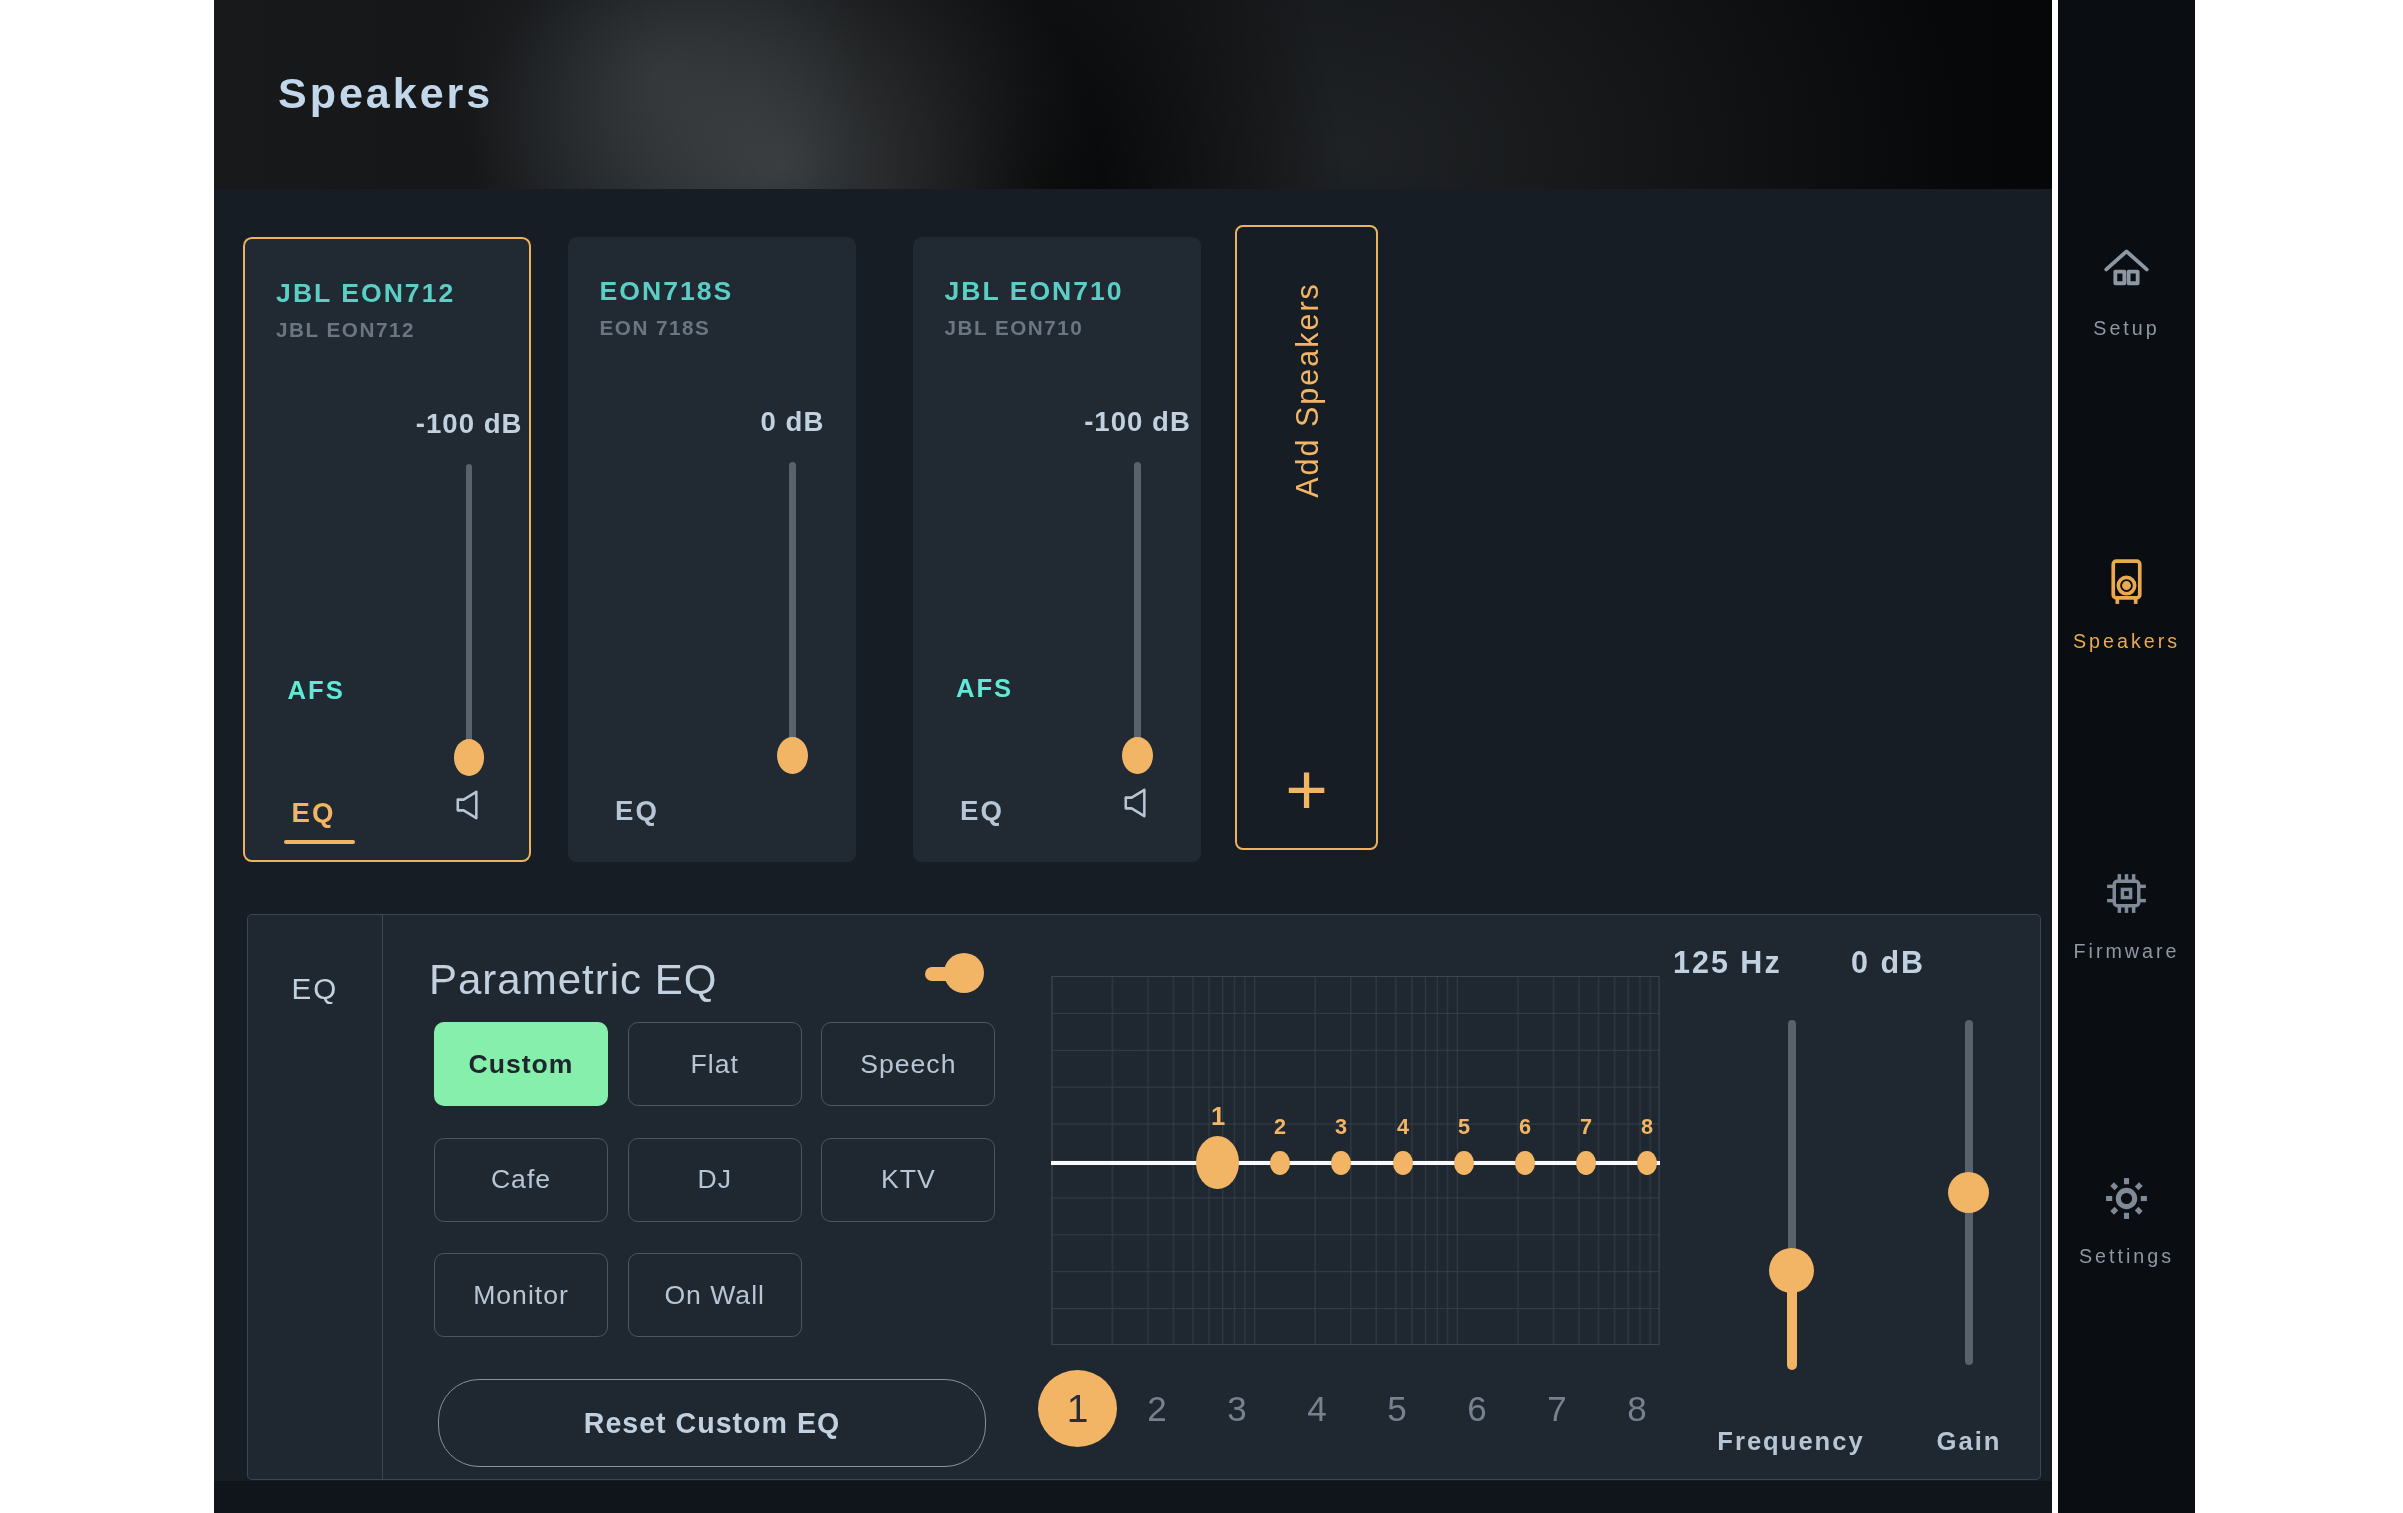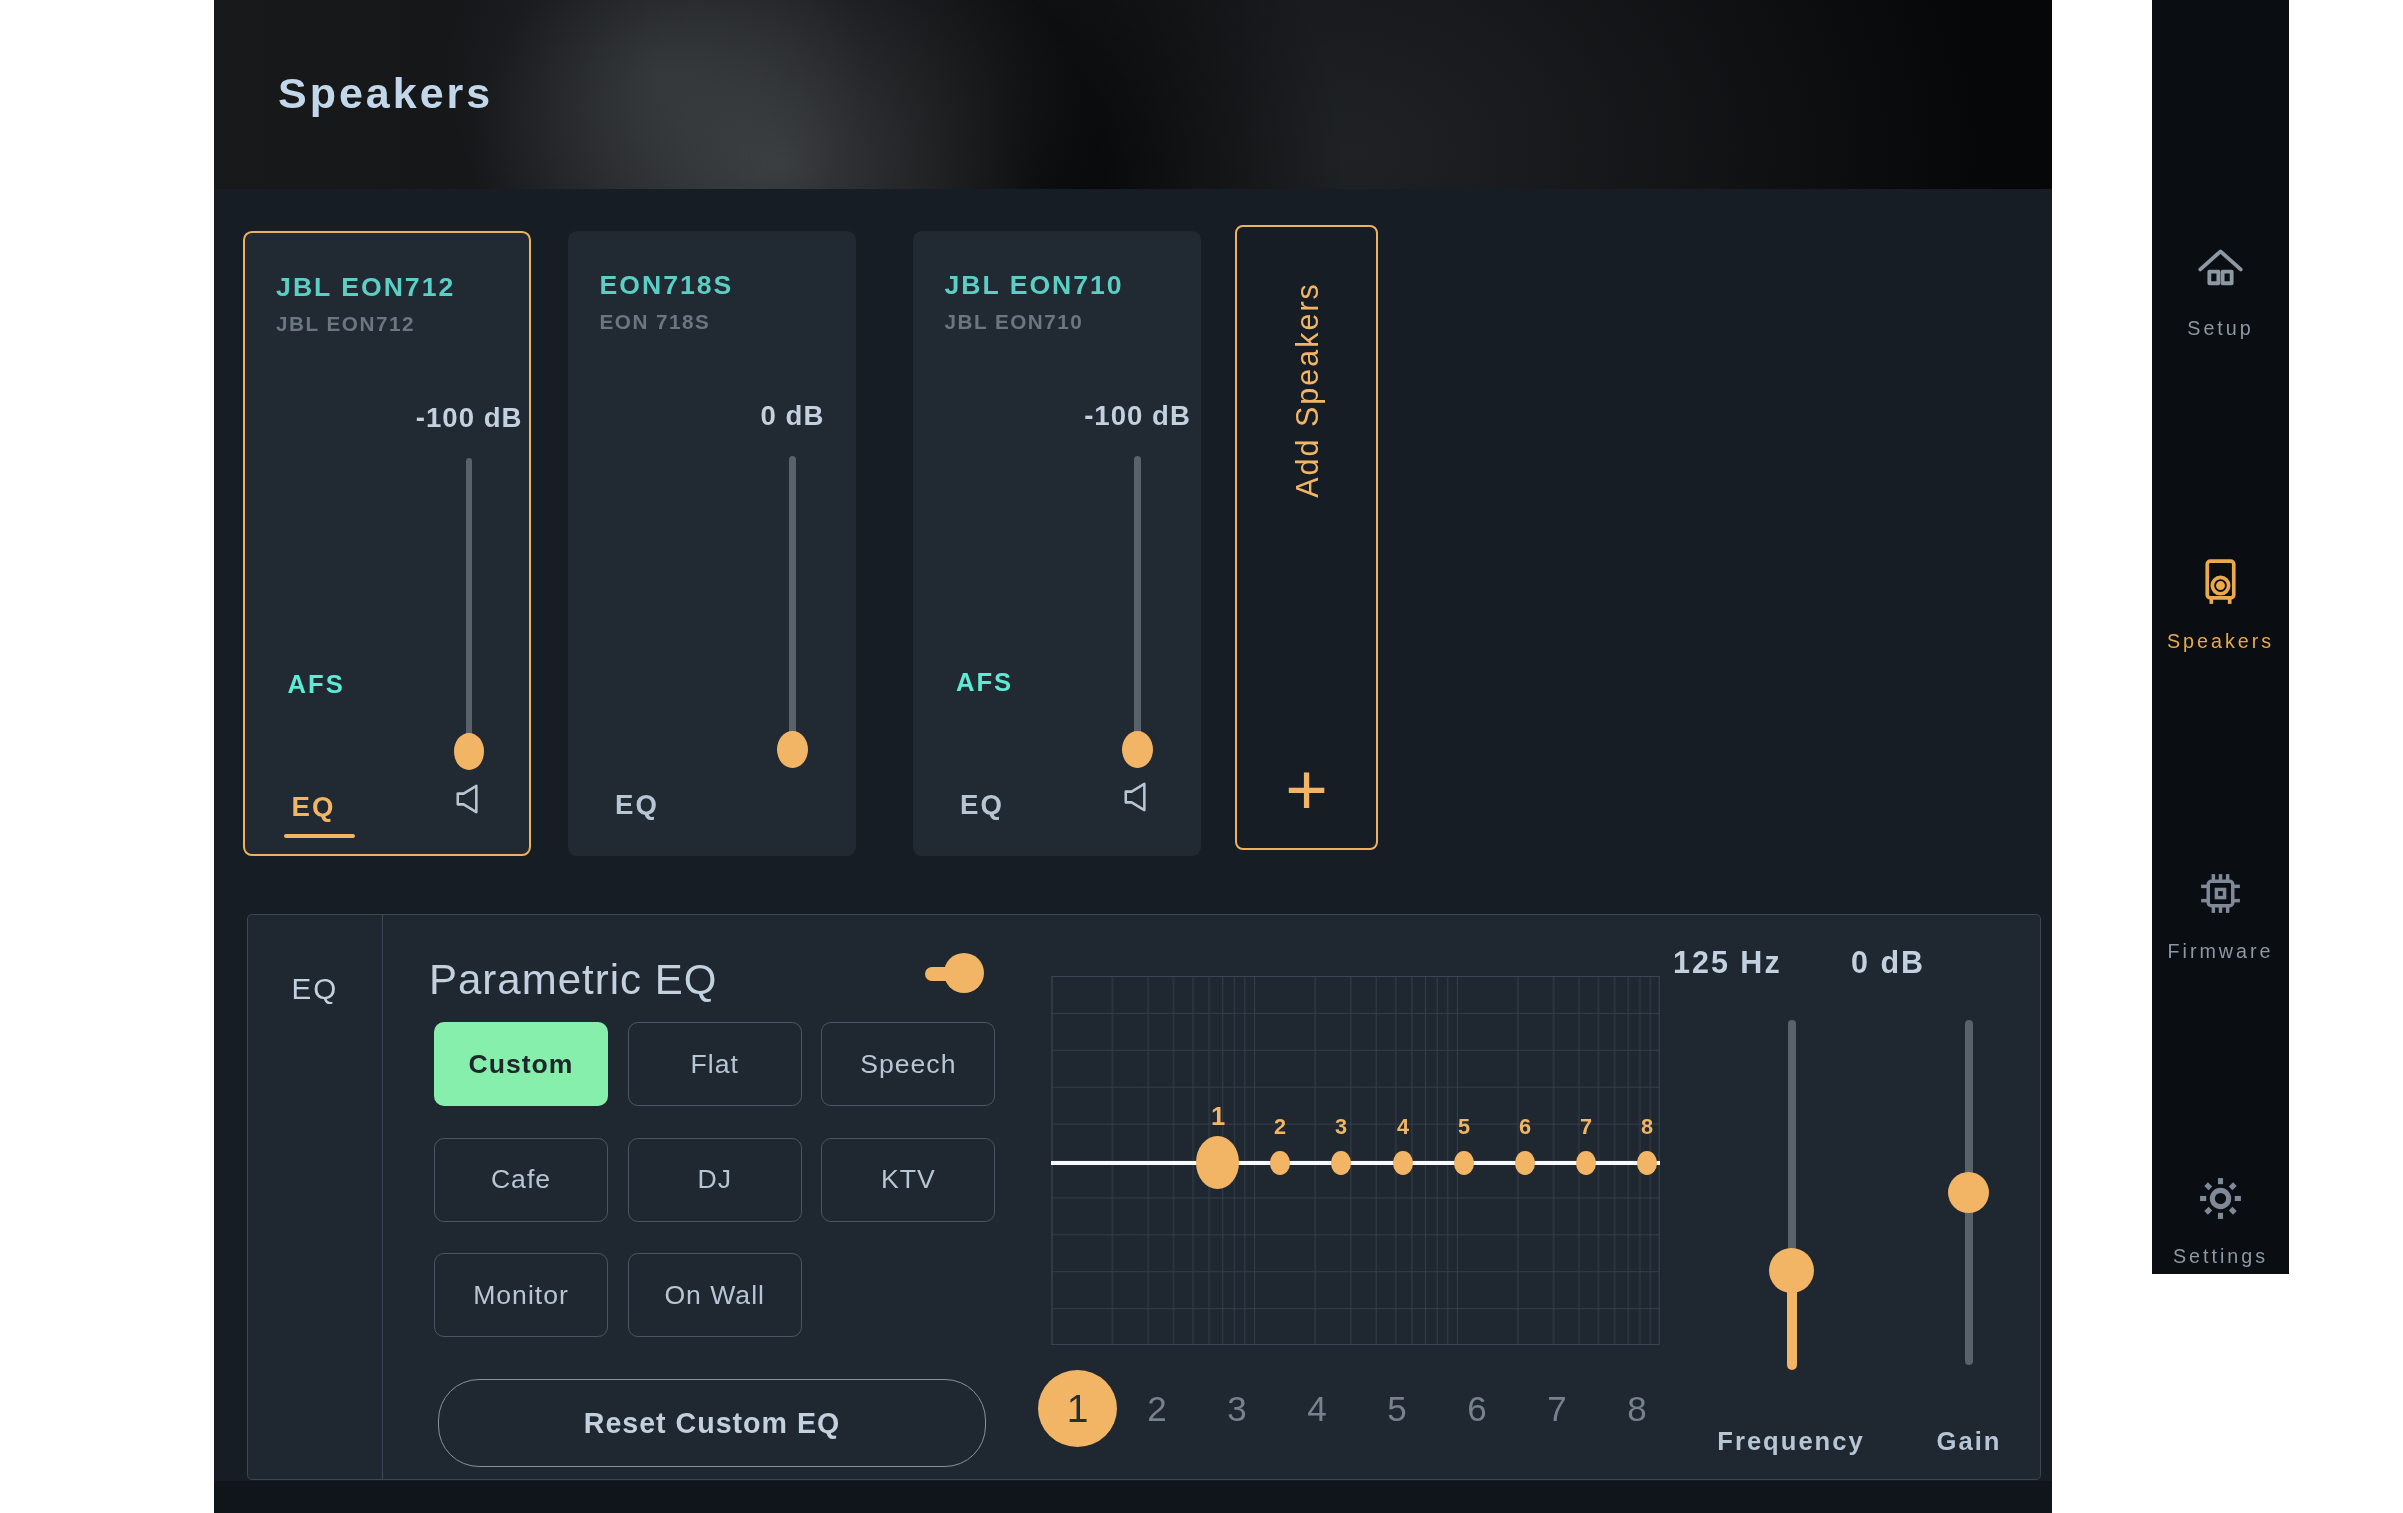--- a/index.html
+++ b/index.html
@@ -22,21 +22,21 @@
       radial-gradient(ellipse 887px 640px at 62% 80%, rgba(70,74,77,.35), transparent 70%),
       linear-gradient(90deg,#17191b 0%,#121416 30%,#0b0d0f 58%,#060708 100%);
   }
   .header-title{
     position:absolute;left:64px;top:69px;
     font-size:43px;font-weight:700;letter-spacing:3px;color:#c3d7ea;
   }
 
   
   .card{
-    position:absolute;top:231px;width:288px;height:625px;
+    position:absolute;top:237px;width:288px;height:625px;
     background:#212933;border-radius:8.9px;box-sizing:border-box;
   }
   .card.active{border:2.5px solid #eeb25e;}
   .card-title{position:absolute;left:31.5px;top:39px;font-size:26.6px;font-weight:700;letter-spacing:2px;color:#5bcfc5;white-space:nowrap;}
   .card-model{position:absolute;left:31.5px;top:79px;font-size:20.7px;font-weight:600;letter-spacing:1.5px;color:#6a7682;white-space:nowrap;}
   .card-level{position:absolute;left:126px;top:169px;width:197px;text-align:center;font-size:27.6px;font-weight:700;letter-spacing:1px;color:#c2d1df;}
   .v-track{position:absolute;left:221px;top:225px;width:6.9px;height:305px;background:#59616b;border-radius:3.9px;}
   .v-knob{position:absolute;left:209px;top:500px;width:30.5px;height:37px;background:#f2b565;border-radius:50%;}
   .afs-label{position:absolute;left:43px;top:437px;font-size:25.6px;font-weight:700;letter-spacing:2px;color:#5eead4;}
   .eq-label{position:absolute;left:47px;top:558px;font-size:27.6px;font-weight:700;letter-spacing:2px;color:#b7c6d5;}
@@ -106,21 +106,21 @@
   .dot-label.big{font-size:25.6px;}
 
   
   .col-value{position:absolute;top:29.6px;width:236px;text-align:left;font-size:30.5px;font-weight:600;letter-spacing:2px;color:#c2d1df;}
   .col-label{position:absolute;top:512px;width:236px;text-align:center;font-size:25.6px;font-weight:700;letter-spacing:2px;color:#b7c6d5;}
   .s-track{position:absolute;top:105px;width:7.9px;height:345px;background:#59616b;border-radius:3.9px;}
   .s-fill{position:absolute;width:9.9px;background:#f2b565;border-radius:4.9px;}
   .s-knob{position:absolute;background:#f2b565;border-radius:50%;}
 
   
-  .sidebar{position:absolute;left:1938px;top:0;width:137px;height:1274px;background:#0a0d11;overflow:hidden;}
+  .sidebar{position:absolute;left:1844px;top:0;width:137px;height:1513px;background:#0a0d11;overflow:hidden;}
   .side-item{position:absolute;left:0;width:137px;text-align:center;}
   .side-item svg{display:inline-block;}
   .side-label{margin-top:17.7px;font-size:19.7px;letter-spacing:3px;color:#8d98a5;white-space:nowrap;}
   .side-item.active .side-label{color:#e8a94f;}
 
   .bottom-strip{position:absolute;left:0;top:1481px;width:1838px;height:32.5px;background:#10151b;}
 </style>
 </head>
 <body>
 

